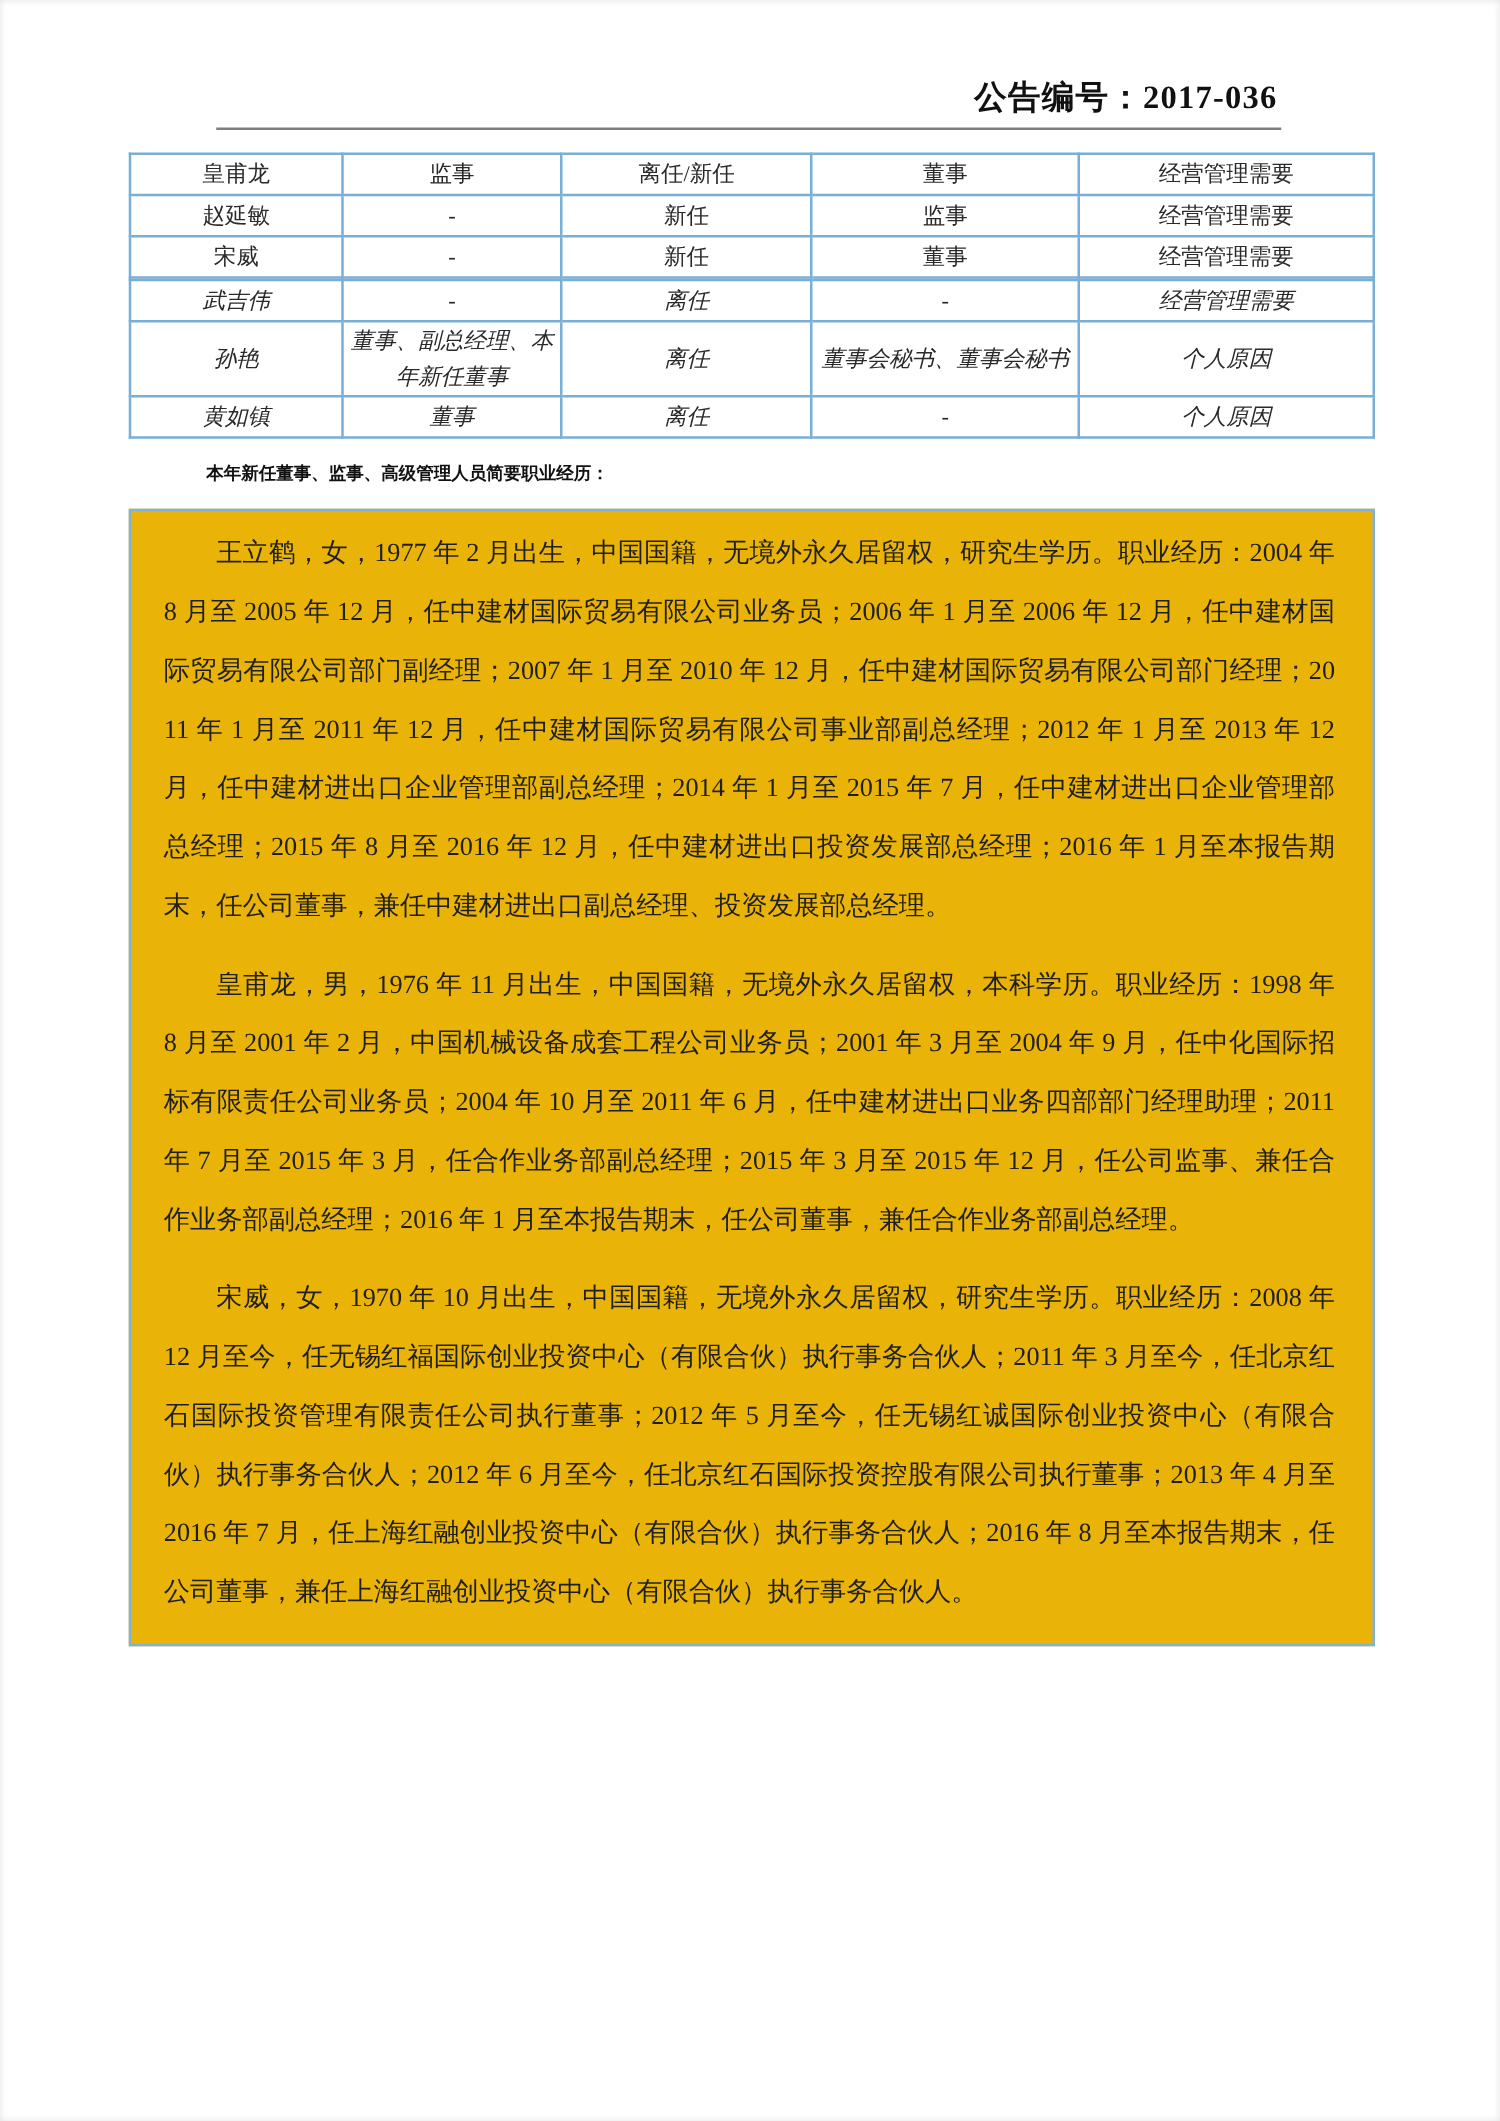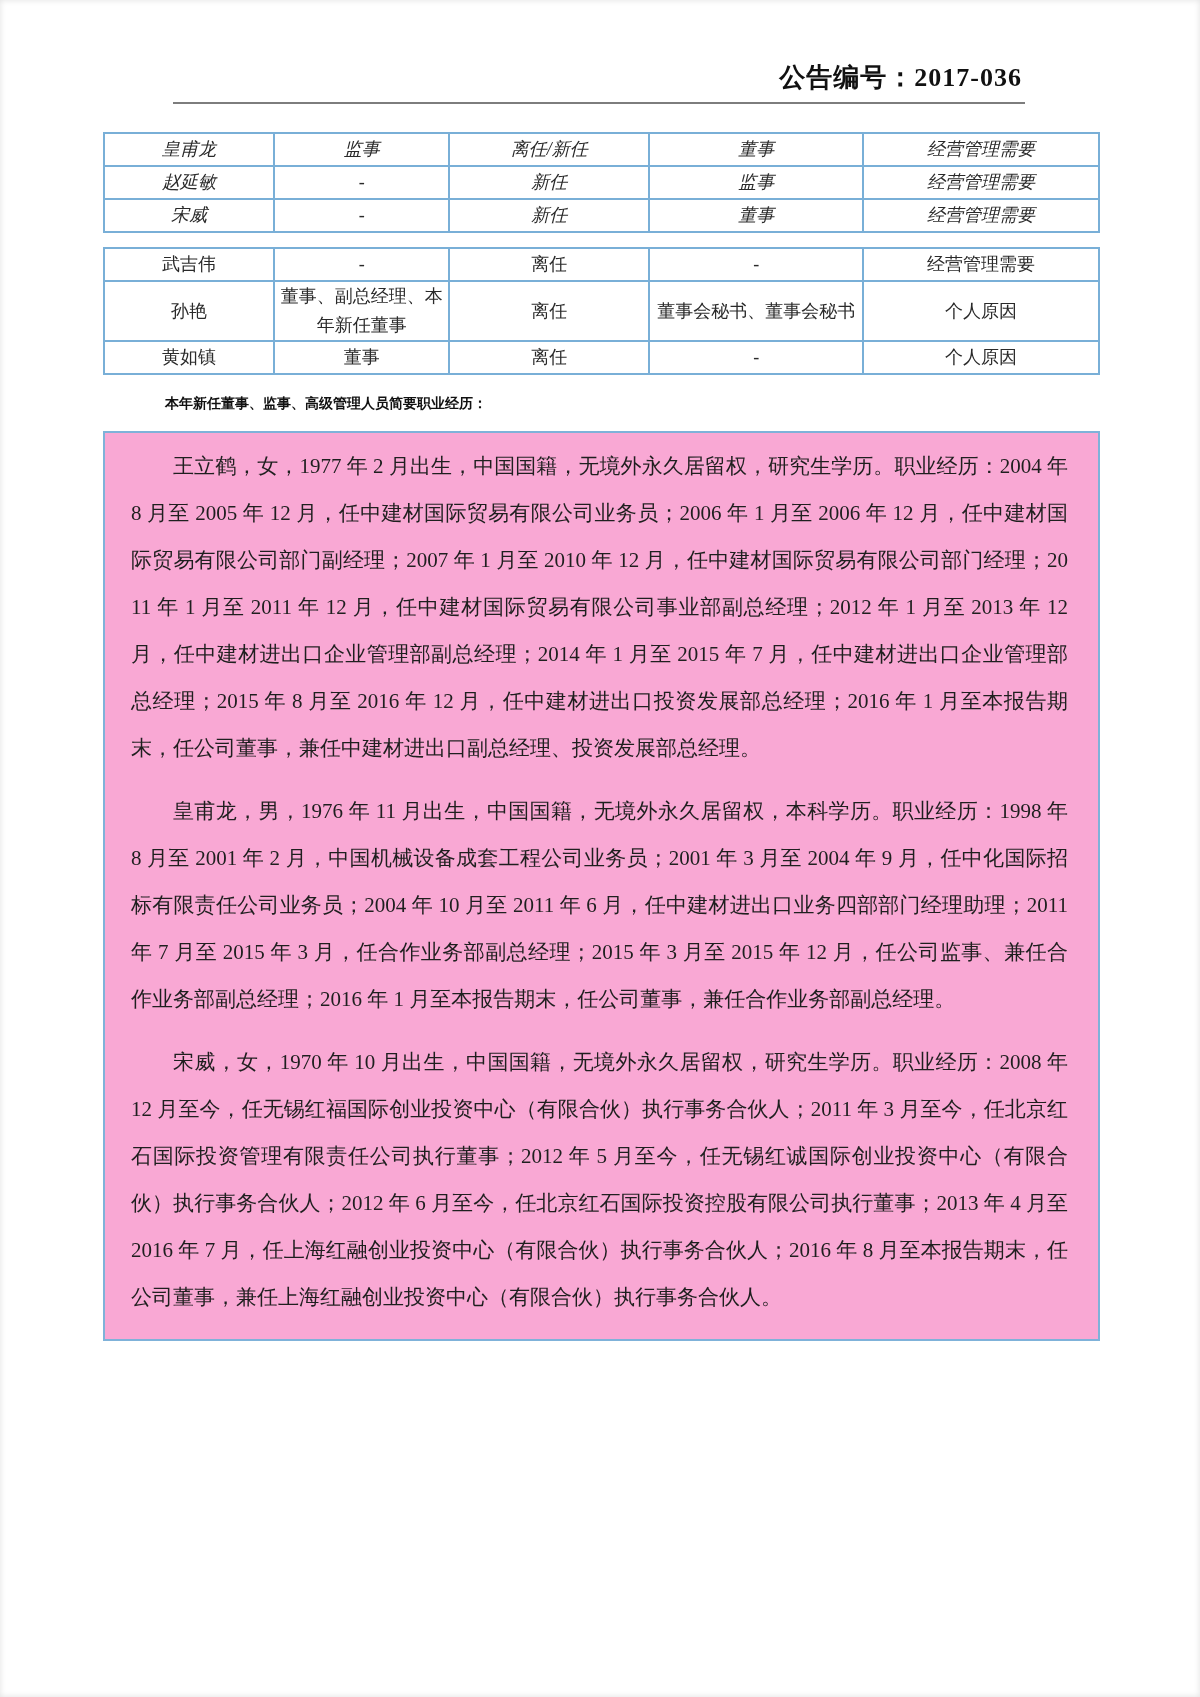--- a/index.html
+++ b/index.html
@@ -45,40 +45,40 @@
   }
   table.chg td{
     border:2px solid #79afd7;
     text-align:center;
     vertical-align:middle;
     height:31px;
     line-height:29px;
     padding:0 4px;
     overflow:hidden;
   }
-  #table-a{margin-top:28px;font-style:italic;}
-  #table-b{margin-top:14px;} 
+  #table-a{margin-top:18px;}
+  #table-b{margin-top:0;font-style:italic;} 
   col.c1{width:17.1%;} col.c2{width:17.6%;} col.c3{width:20.1%;}
   col.c4{width:21.5%;} col.c5{width:23.7%;}
 
   
   .section-heading{
     font-size:14px;
     font-weight:bold;
     color:#111;
     margin:14px 0 12px 0;
     padding-left:62px;
     line-height:30px;
   }
 
   
   .bio-box{
     border:2px solid #7fb2d9;
     padding:6px 30px 18px 26px;
-    background:#f9a8d4;
+    background:#eab308;
   }
   .bio-box p.bio{
     margin:16px 0 0 0;
     font-size:21px;
     line-height:47px;
     text-align:justify;
     text-justify:inter-ideograph;
     text-indent:2em;
     color:#1f1f1f;
     word-break:break-all;

